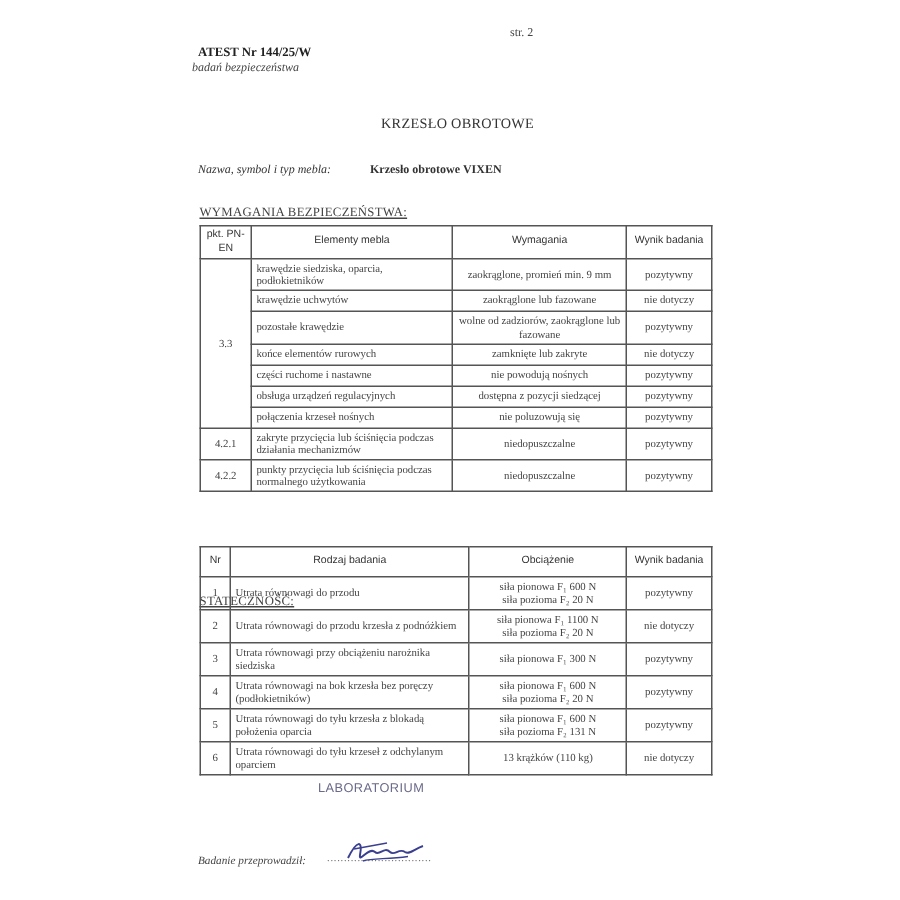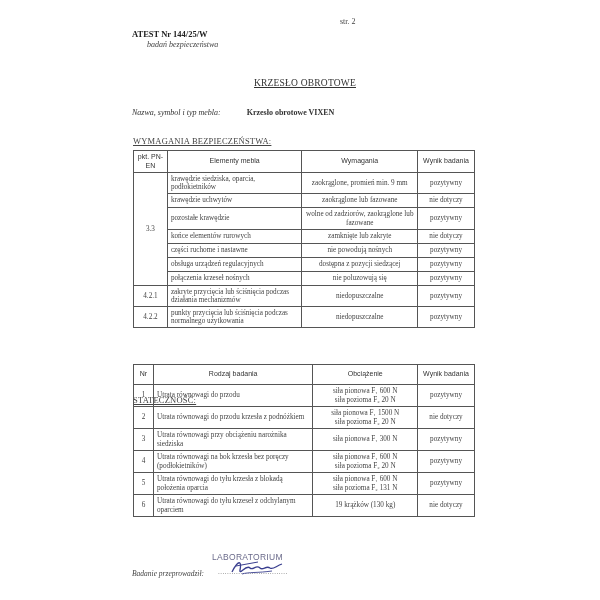--- a/index.html
+++ b/index.html
@@ -1,32 +1,32 @@
 <!DOCTYPE html>
 <html><head>
 <meta charset="utf-8">
 <style>
   html, body { margin: 0; padding: 0; background: #ffffff; }
   body { width: 600px; height: 600px; position: relative; overflow: hidden; font-family: "Liberation Serif", serif; color: #333; }
   .abs { position: absolute; }
   .page-num { left: 340px; top: 17px; font-size: 8px; color: #444; }
   .atest { left: 132px; top: 29px; font-size: 8.5px; font-weight: bold; color: #222; }
-  .atest-sub { left: 147px; top: 40px; font-size: 8px; font-style: italic; color: #444; }
-  .title { left: 0; width: 600px; top: 78px; text-align: center; font-size: 9.5px; text-decoration: underline; letter-spacing: 0.2px; color: #333; padding-left: 10px; box-sizing: border-box; }
+  .atest-sub { left: 128px; top: 40px; font-size: 8px; font-style: italic; color: #444; }
+  .title { left: 0; width: 600px; top: 78px; text-align: center; font-size: 9.5px; letter-spacing: 0.2px; color: #333; padding-left: 10px; box-sizing: border-box; }
   .name-line { left: 132px; top: 108px; font-size: 8px; color: #333; }
   .name-line .lbl { font-style: italic; font-family: Liberation Serif, serif; }
   .name-line .val { font-weight: bold; margin-left: 24px; }
   .section { left: 133px; font-size: 8.5px; text-decoration: underline; color: #444; letter-spacing: 0.2px; }
   table.doc { position: absolute; border-collapse: collapse; border: 1.4px solid #333; font-size: 7.2px; color: #444; }
   table.doc td, table.doc th { border: 0.8px solid #555; padding: 0 3px; line-height: 8.4px; vertical-align: middle; }
   table.doc th { font-family: "Liberation Sans", sans-serif; font-weight: normal; font-size: 7px; text-align: center; color: #333; }
   .c { text-align: center; }
   .signature-label { left: 132px; top: 569px; font-size: 7.5px; font-style: italic; color: #444; }
   .dots { left: 218px; top: 568px; font-size: 7px; color: #777; letter-spacing: 0.5px; }
-  .stamp { left: 212px; top: 552px; font-family: "Liberation Sans", sans-serif; font-size: 8.5px; color: #6a6a8a; letter-spacing: 0.3px; }
+  .stamp { left: 212px; top: 520px; font-family: "Liberation Sans", sans-serif; font-size: 8.5px; color: #6a6a8a; letter-spacing: 0.3px; }
   .sig { left: 228px; top: 556px; }
 </style>
 </head>
 <body>
 
 <div class="abs page-num">str. 2</div>
 <div class="abs atest">ATEST Nr 144/25/W</div>
 <div class="abs atest-sub">badań bezpieczeństwa</div>
 
 <div class="abs title">KRZESŁO  OBROTOWE</div>
@@ -125,21 +125,21 @@
     <td class="c">
           <div>siła pionowa F₁ 600 N</div>
           <div>siła pozioma F₂ 20 N</div>
         </td>
     <td class="c">pozytywny</td>
   </tr>
   <tr style="height:22px">
     <td class="c">2</td>
     <td>Utrata równowagi do przodu krzesła z podnóżkiem</td>
     <td class="c">
-          <div>siła pionowa F₁ 1500 N</div>
+          <div>siła pionowa F₁ 1100 N</div>
           <div>siła pozioma F₂ 20 N</div>
         </td>
     <td class="c">nie dotyczy</td>
   </tr>
   <tr style="height:22px">
     <td class="c">3</td>
     <td>Utrata równowagi przy obciążeniu narożnika siedziska</td>
     <td class="c">
           <div>siła pionowa F₁ 300 N</div>
         </td>
@@ -160,21 +160,21 @@
     <td class="c">
           <div>siła pionowa F₁ 600 N</div>
           <div>siła pozioma F₂ 131 N</div>
         </td>
     <td class="c">pozytywny</td>
   </tr>
   <tr style="height:22px">
     <td class="c">6</td>
     <td>Utrata równowagi do tyłu krzeseł z odchylanym oparciem</td>
     <td class="c">
-          <div>19 krążków (130 kg)</div>
+          <div>13 krążków (110 kg)</div>
         </td>
     <td class="c">nie dotyczy</td>
   </tr>
 </tbody>
   </table>
 
 <div class="abs stamp">LABORATORIUM</div>
 <div class="abs signature-label">Badanie przeprowadził:</div>
 <div class="abs dots">...............................</div>
 <svg class="abs sig" width="60" height="24" viewBox="0 0 60 24">

